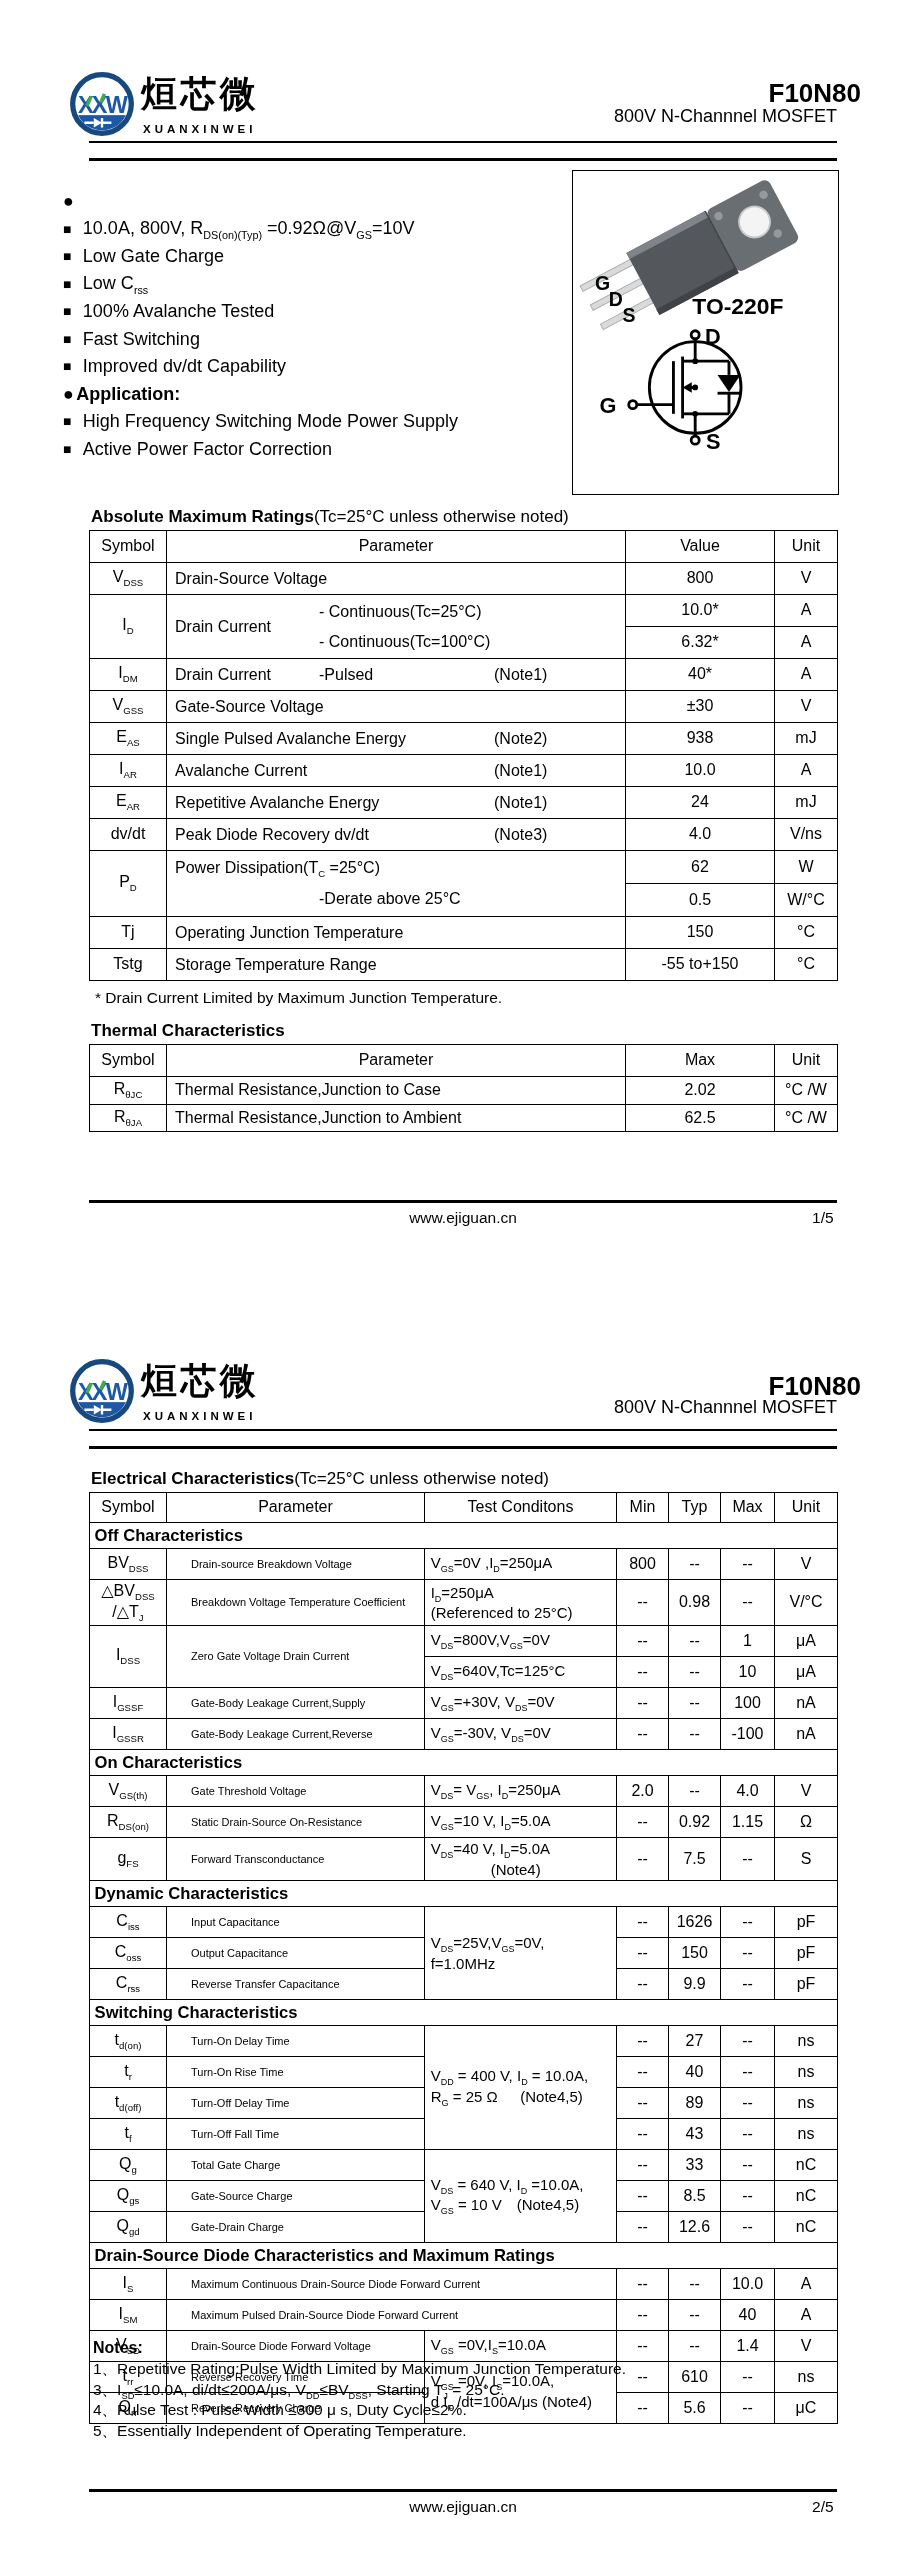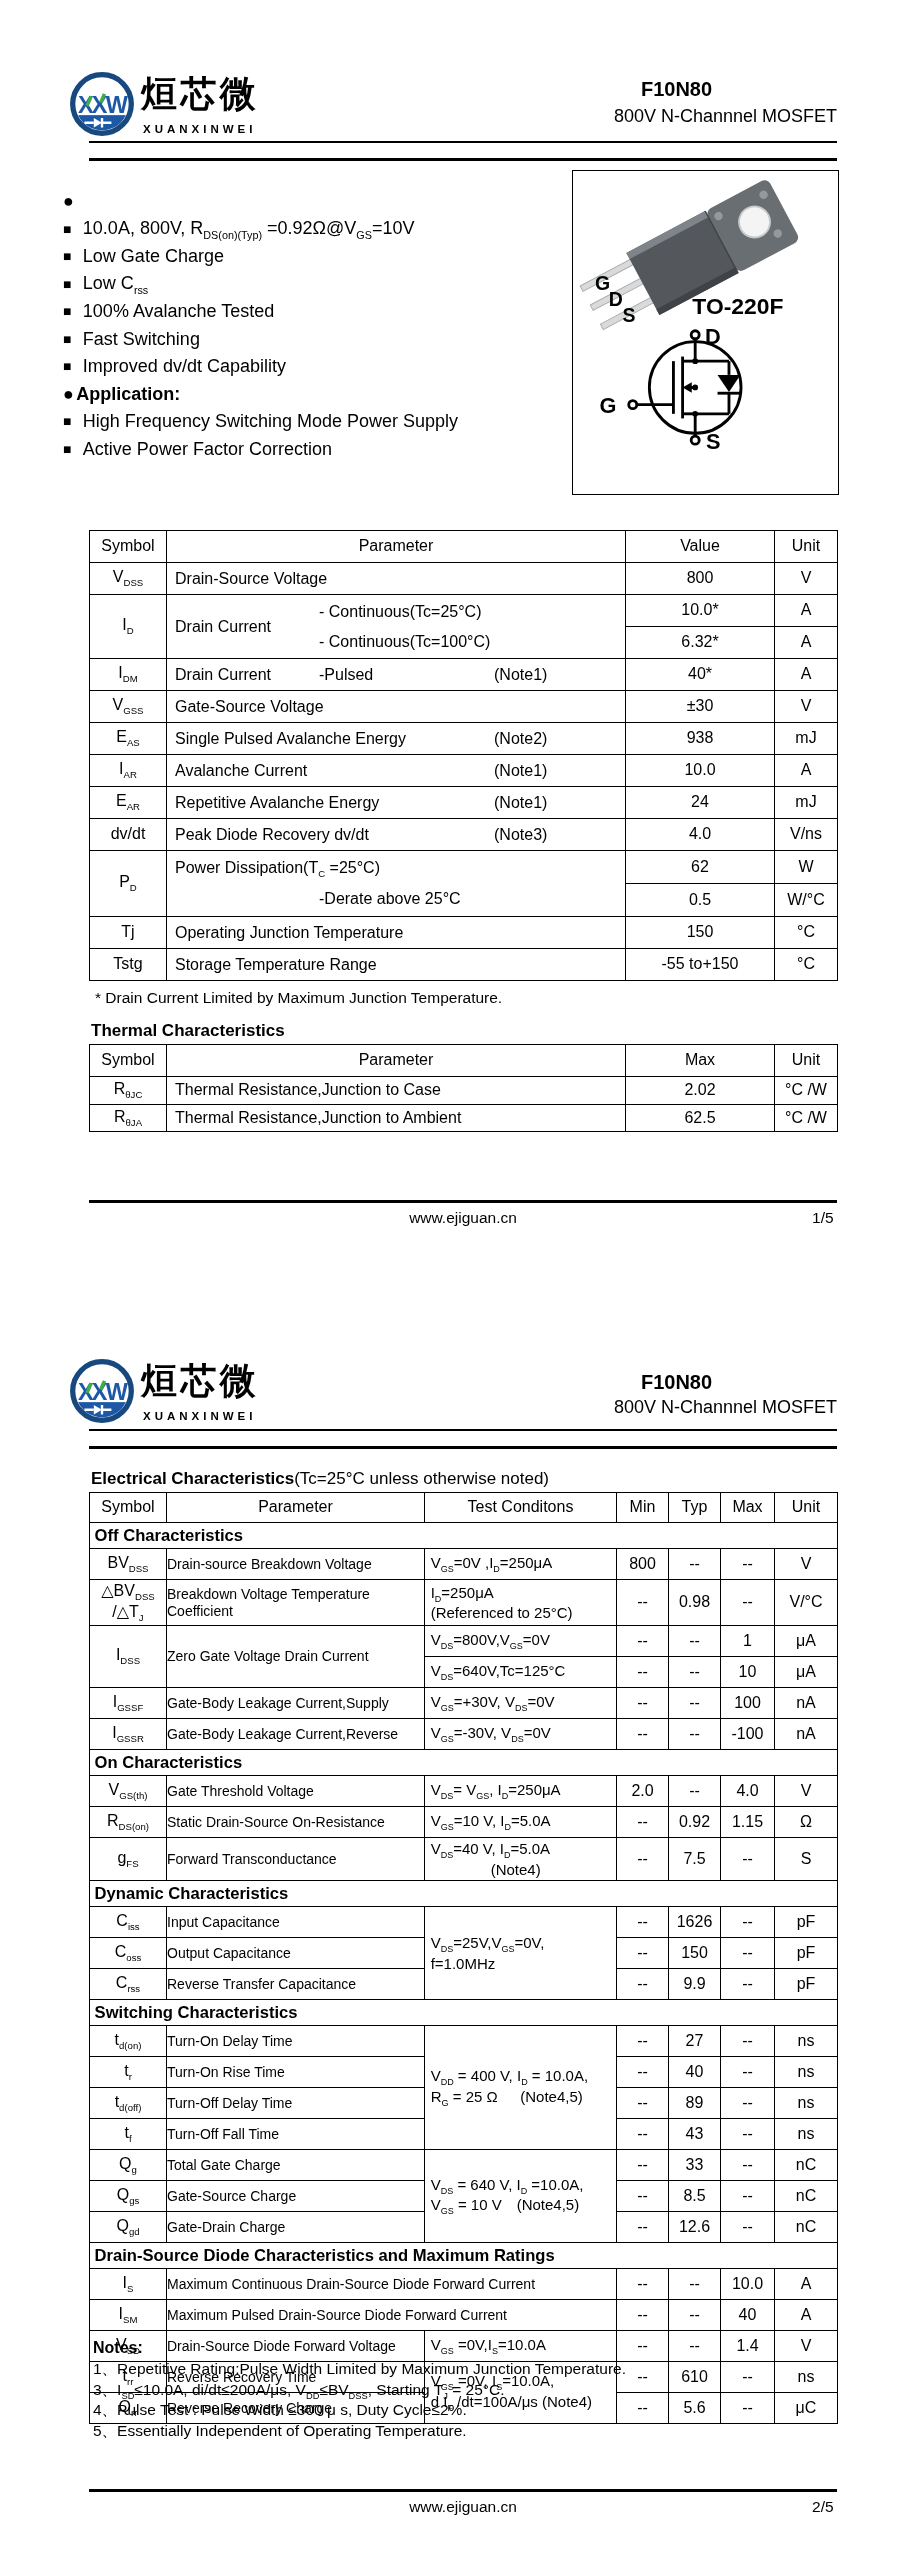--- a/index.html
+++ b/index.html
@@ -5,21 +5,21 @@
   html,body{margin:0;padding:0;background:#fff;}
   #doc{position:relative;width:910px;height:2576px;background:#ffffff;overflow:hidden;
        font-family:"Liberation Sans",sans-serif;color:#000;}
   .abs{position:absolute;}
   .b{font-weight:bold;}
   sub{font-size:0.6em;}
   
   .logo{position:absolute;width:275px;height:75px;}
   .logo .cn{position:absolute;left:73px;top:0px;font-size:36px;font-weight:bold;letter-spacing:3.4px;white-space:nowrap;}
   .logo .en{position:absolute;left:75px;top:53px;font-size:11.5px;font-weight:bold;letter-spacing:4px;white-space:nowrap;}
-  .part{position:absolute;left:516px;width:321px;text-align:center;font-size:20px;font-weight:bold;white-space:nowrap;}
+  .part{position:absolute;left:540px;width:321px;text-align:right;font-size:26px;font-weight:bold;white-space:nowrap;}
   .subt{position:absolute;left:476px;width:361px;text-align:right;font-size:18px;white-space:nowrap;}
   .rule{position:absolute;left:89px;width:748px;background:#000;}
   
   .feat{display:flex;align-items:center;height:27.5px;font-size:18px;white-space:nowrap;}
   .feat .sq{font-size:13.8px;margin-right:11.5px;}
   .feat .dot{font-size:18px;margin-right:2.3px;}
   
   .pkgbox{position:absolute;left:572px;top:170px;width:265px;height:323px;border:1.1px solid #000;background:#fff;}
   
   .sect-title{position:absolute;font-size:17px;white-space:nowrap;}
@@ -28,21 +28,21 @@
   .dtable td,.dtable th{border:1.1px solid #000;border-top-width:1.7px;border-bottom-width:1.7px;
       text-align:center;vertical-align:middle;font-weight:normal;font-size:16px;
       padding:2.3px 2.3px;line-height:1.15;overflow:visible;}
   .t-amr tr{height:32px;} .t-amr tr.hd{height:32px;} .t-amr tr.pd{height:33px;}
   .pc{position:relative;padding:0;}
   .pc span{position:absolute;top:50%;transform:translateY(-50%);white-space:nowrap;}
   .pc .s1{left:8px;} .pc .s2{left:152px;} .pc .nt{left:327px;}
   .pc .up{top:27%;} .pc .dn{top:74%;}
   .t-el tr{height:31px;} .t-el tr.hd{height:30px;} .t-el tr.sec{height:26px;}
   .t-el tr.h80{height:46px;} .t-el tr.h68{height:39px;}
-  .t-el td.par{text-align:left;padding-left:0;font-size:14px;}
+  .t-el td.par{text-align:left;padding-left:24px;font-size:11px;}
   .t-el td.tc{text-align:left;padding-left:5.7px;font-size:15px;}
   .t-el tr.sec td{text-align:left;font-weight:bold;font-size:16.6px;padding-left:4.6px;}
   .foot-note{position:absolute;font-size:15.5px;white-space:nowrap;}
   .notes{position:absolute;font-size:15.5px;}
   .notes .nline{height:20.6px;white-space:nowrap;}
   .footer-wrap{position:absolute;left:89px;width:748px;text-align:center;font-size:15.5px;}
   .footer-wrap .fpage{position:absolute;right:3.4px;top:0;margin-left:38px;}
 </style>
 </head>
 <body>
@@ -161,20 +161,23 @@
         <circle cx="213" cy="332" r="5" fill="#000" stroke="none"></circle>
         <circle cx="213" cy="378" r="5" fill="#000" stroke="none"></circle>
         <circle cx="213" cy="424" r="5" fill="#000" stroke="none"></circle>
       </g>
       <text x="230" y="302" font-size="38" font-weight="bold">D</text>
       <text x="46" y="422" font-size="38" font-weight="bold">G</text>
       <text x="232" y="486" font-size="38" font-weight="bold">S</text>
     </svg>
   </div>
 
+  <div class="sect-title" style="left:91px;top:507px">
+    <span class="b">Absolute Maximum Ratings</span><span>(Tc=25°C unless otherwise noted)</span>
+  </div>
   <table class="dtable t-amr abs" style="left:89px;top:530px;width:748px">
     <colgroup>
         <col style="width:77px">
         <col style="width:459px">
         <col style="width:149px">
         <col style="width:63px">
       </colgroup>
     <tbody>
         <tr class="hd">
       <th>Symbol</th>

